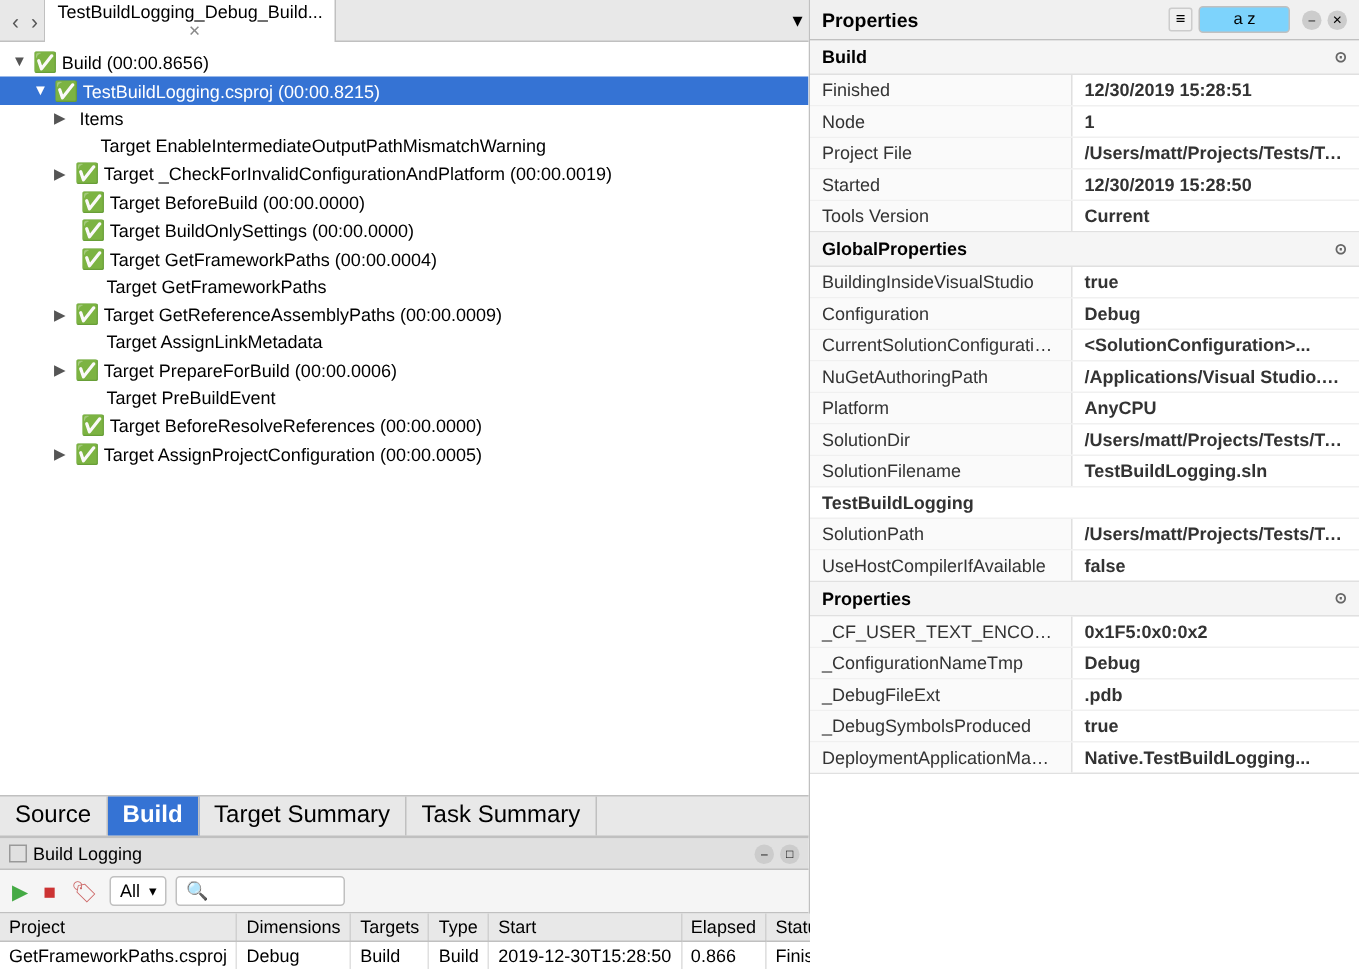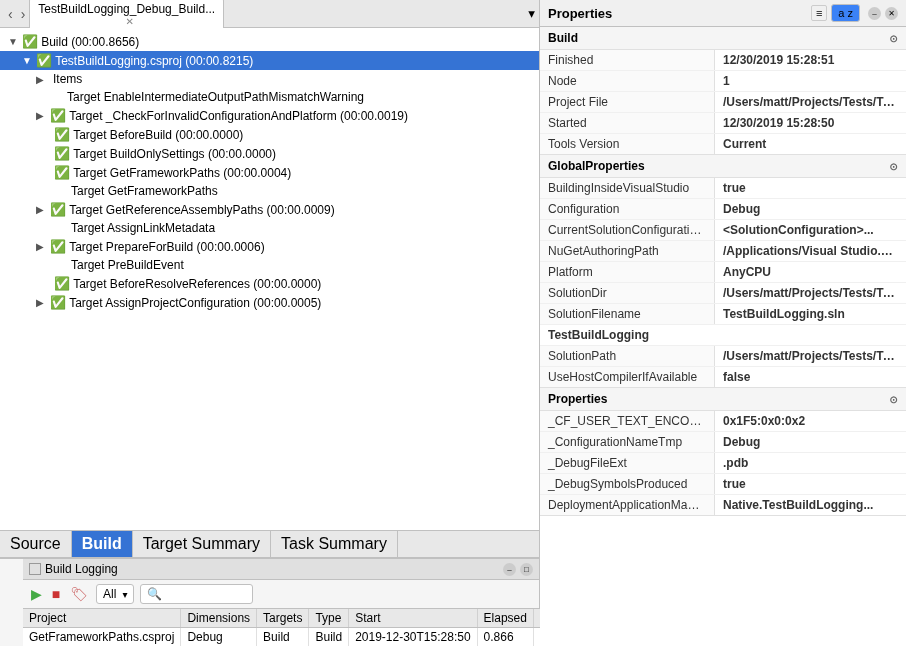--- a/index.html
+++ b/index.html
@@ -27,21 +27,21 @@
     .tree-item.selected .expand-arrow { color: white; }
     .tree-item .icon { margin-right: 3px; font-size: 13px; }
     .tree-item .label { font-size: 12px; }
 
     
     .bottom-tabs { display: flex; border-top: 1px solid #c0c0c0; border-bottom: 1px solid #c0c0c0; background: #e8e8e8; }
     .bottom-tab { padding: 4px 10px; font-size: 16px; cursor: pointer; border-right: 1px solid #c0c0c0; }
     .bottom-tab.active { background: #3573d4; color: white; font-weight: bold; }
 
     
-    .build-logging-panel { background: #f5f5f5; border-top: 1px solid #c0c0c0; padding-left: 23px; }
+    .build-logging-panel { background: #f5f5f5; border-top: 1px solid #c0c0c0; }
     .build-logging-header { display: flex; align-items: center; padding: 3px 6px; background: #e0e0e0; border-bottom: 1px solid #c0c0c0; }
     .build-logging-title { font-size: 12px; font-weight: 500; margin-right: auto; display: flex; align-items: center; gap: 4px; }
     .build-logging-header .window-btns { display: flex; gap: 4px; margin-left: 8px; }
     .win-btn { width: 13px; height: 13px; border-radius: 50%; border: none; cursor: pointer; font-size: 8px; display: flex; align-items: center; justify-content: center; }
 
     .logging-toolbar { display: flex; align-items: center; padding: 4px 6px; gap: 6px; border-bottom: 1px solid #c0c0c0; }
     .toolbar-btn { background: none; border: none; cursor: pointer; font-size: 14px; padding: 2px; }
     .toolbar-dropdown { display: flex; align-items: center; border: 1px solid #c0c0c0; border-radius: 3px; background: white; padding: 2px 6px; font-size: 12px; cursor: pointer; }
     .toolbar-dropdown .arrow { margin-left: 6px; font-size: 10px; }
     .search-box { display: flex; align-items: center; border: 1px solid #c0c0c0; border-radius: 3px; background: white; padding: 2px 6px; }
@@ -66,21 +66,21 @@
     .prop-section { border-bottom: 1px solid #e0e0e0; }
     .prop-section-header { display: flex; align-items: center; justify-content: space-between; padding: 4px 8px; background: #f5f5f5; border-bottom: 1px solid #e0e0e0; font-weight: 600; font-size: 12px; cursor: pointer; }
     .prop-section-header .chevron { font-size: 10px; color: #666; }
 
     .prop-row { display: flex; align-items: center; border-bottom: 1px solid #f0f0f0; }
     .prop-row:last-child { border-bottom: none; }
     .prop-key { width: 175px; min-width: 175px; padding: 3px 8px; color: #333; font-size: 12px; border-right: 1px solid #e0e0e0; background: #fafafa; overflow: hidden; text-overflow: ellipsis; white-space: nowrap; }
     .prop-value { padding: 3px 8px; color: #333; font-size: 12px; flex: 1; overflow: hidden; text-overflow: ellipsis; white-space: nowrap; font-weight: bold; }
 
     
-    .az-btn { border: 1px solid #c0c0c0; background: #3b82f6; border-radius: 3px; padding: 2px 6px; font-size: 11px; cursor: pointer; }
+    .az-btn { border: 1px solid #c0c0c0; background: #7dd3fc; border-radius: 3px; padding: 2px 22px; font-size: 11px; cursor: pointer; }
   </style>
 </head>
 <body>
 
 <div class="main-container">
 
   <div class="left-panel">
 
     <div class="tab-bar">
       <button class="tab-nav-btn">‹</button>

